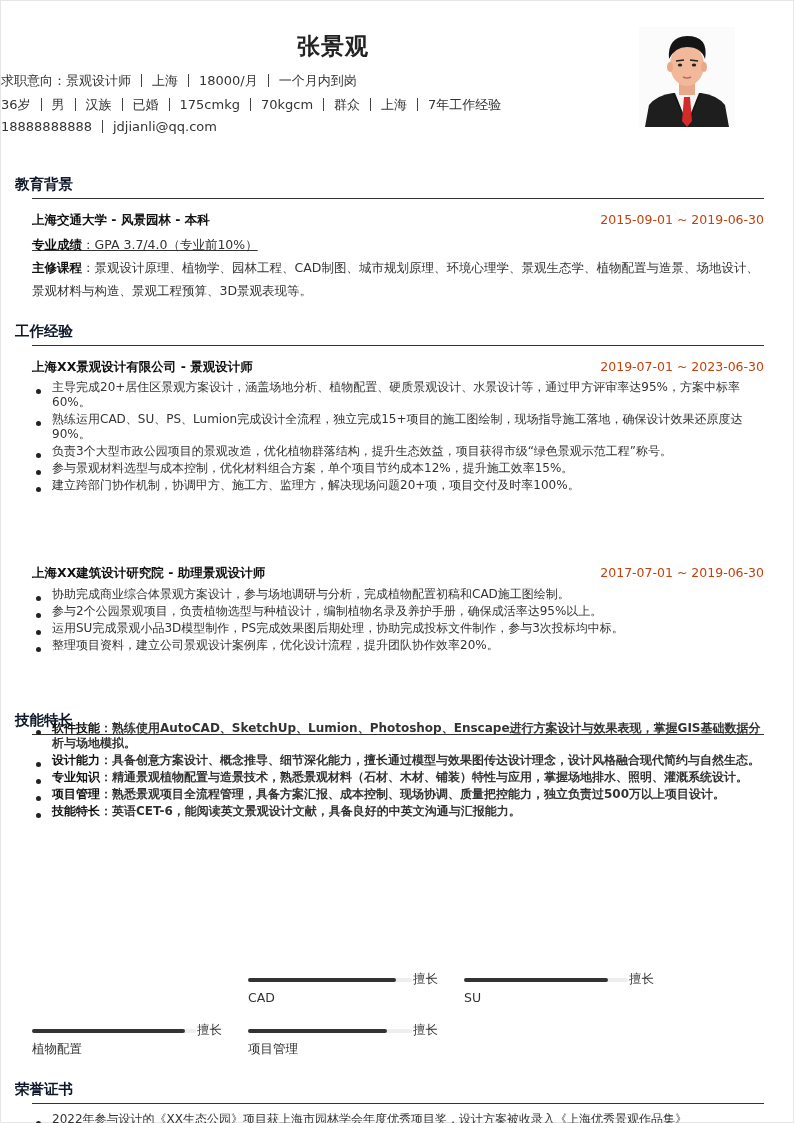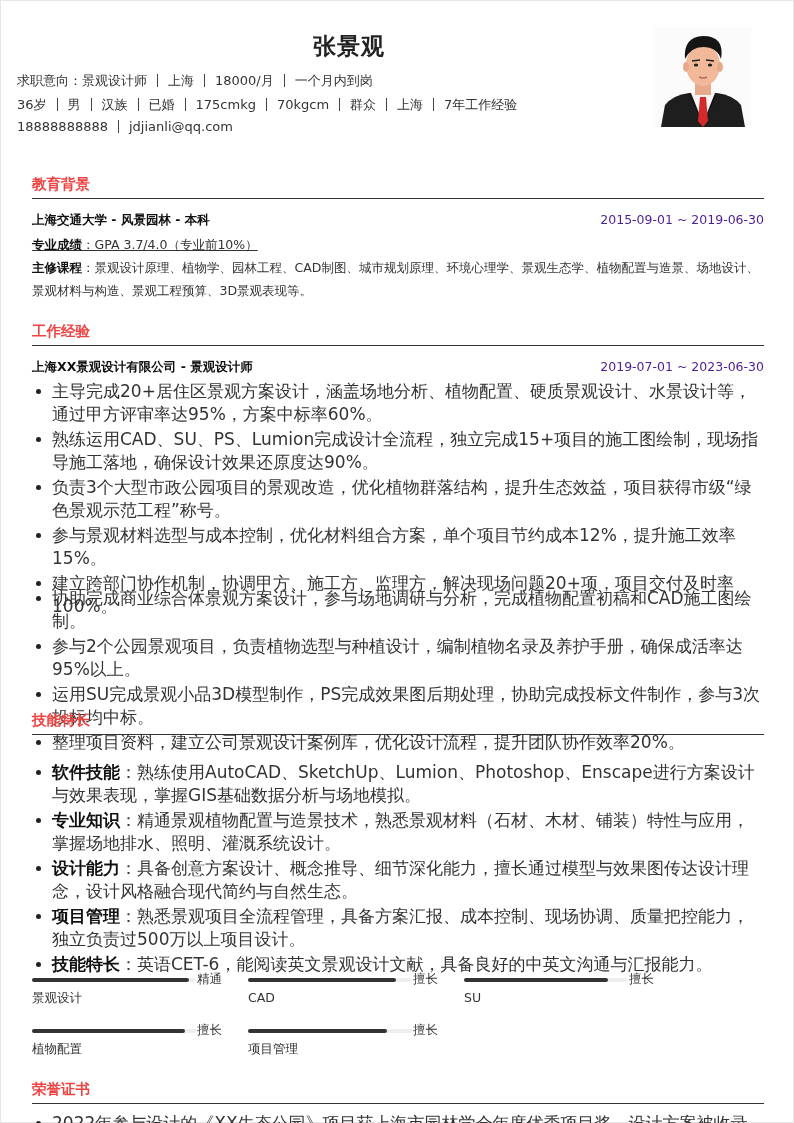--- a/index.html
+++ b/index.html
@@ -5,37 +5,37 @@
   html, body { margin: 0; padding: 0; }
   body {
     width: 794px; height: 1123px; overflow: hidden;
     background: #ffffff;
     font-family: "DejaVu Sans", "Liberation Sans", sans-serif;
     color: #222222;
     font-size: 12.5px;
     position: relative;
   }
   .page { position: absolute; left: 0; top: 0; width: 794px; height: 1123px; border: 1px solid #e6e6e6; box-sizing: border-box; }
-  .header { position: absolute; left: 16px; top: 0; width: 664px; height: 150px; }
+  .header { position: absolute; left: 0; top: 0; width: 664px; height: 150px; }
   .name { position: absolute; left: 0; width: 664px; top: 30px; text-align: center; font-size: 23px; font-weight: bold; letter-spacing: 1px; color: #222; }
   .info-line { position: absolute; left: 0; width: 664px; text-align: left; font-size: 13px; color: #333; }
   .info-line .sep { display: inline-block; width: 1px; height: 13px; background: #444; margin: 0 10px; vertical-align: -2px; }
   .line1 { top: 71px; }
   .line2 { top: 95px; }
   .line3 { top: 118px; }
   .photo { position: absolute; left: 638px; top: 26px; width: 96px; height: 100px; background: #fbfbfb; overflow: hidden; }
-  .section-title { position: absolute; left: 31px; font-size: 14.5px; font-weight: bold; color: #ef4444; font-family: Liberation Mono, monospace; }
+  .section-title { position: absolute; left: 14px; font-size: 14.5px; font-weight: bold; color: #0f172a; font-family: Liberation Mono, monospace; }
   .rule { position: absolute; left: 31px; width: 732px; height: 1px; background: #333; }
   .entry-head { position: absolute; left: 31px; width: 732px; font-size: 12.5px; }
   .entry-head .title { font-weight: bold; color: #111; }
-  .entry-head .date { position: absolute; right: 0; top: 0; color: #4c1d95; }
+  .entry-head .date { position: absolute; right: 0; top: 0; color: #c2410c; }
   .para { position: absolute; left: 31px; width: 732px; line-height: 23px; font-size: 12.5px; color: #333; }
   .para b { color: #111; }
   ul.bullets { position: absolute; left: 31px; width: 732px; margin: 0; padding: 0; list-style: none; }
-  ul.bullets li { position: relative; padding-left: 20px; line-height: 23px; font-size: 17px; color: #333; margin-bottom: 2px; }
+  ul.bullets li { position: relative; padding-left: 20px; line-height: 15px; font-size: 12px; color: #333; margin-bottom: 2px; }
   ul.bullets li::before { content: ""; position: absolute; left: 4px; top: 9px; width: 5px; height: 5px; border-radius: 50%; background: #222; }
   ul.bullets li b { color: #111; }
   .skill { position: absolute; width: 190px; height: 40px; }
   .skill .track { position: absolute; left: 0; top: 6px; width: 164px; height: 4px; background: #eeeeee; border-radius: 2px; }
   .skill .fill { position: absolute; left: 0; top: 0; height: 4px; background: #333333; border-radius: 2px; }
   .skill .level { position: absolute; right: 0; top: -1px; font-size: 12.5px; color: #333; }
   .skill .sname { position: absolute; left: 0; top: 18px; font-size: 12.5px; color: #333; }
 </style>
 </head>
 <body>
@@ -107,45 +107,42 @@
     <span class="date">2019-07-01 ~ 2023-06-30</span>
   </div>
   <ul class="bullets" style="top:379px;">
     <li>主导完成20+居住区景观方案设计，涵盖场地分析、植物配置、硬质景观设计、水景设计等，通过甲方评审率达95%，方案中标率60%。</li>
     <li>熟练运用CAD、SU、PS、Lumion完成设计全流程，独立完成15+项目的施工图绘制，现场指导施工落地，确保设计效果还原度达90%。</li>
     <li>负责3个大型市政公园项目的景观改造，优化植物群落结构，提升生态效益，项目获得市级“绿色景观示范工程”称号。</li>
     <li>参与景观材料选型与成本控制，优化材料组合方案，单个项目节约成本12%，提升施工效率15%。</li>
     <li>建立跨部门协作机制，协调甲方、施工方、监理方，解决现场问题20+项，项目交付及时率100%。</li>
   </ul>
 
+  <div class="entry-head" style="top:564px;">
+    <span class="title">上海XX建筑设计研究院 - 助理景观设计师</span>
+    <span class="date">2017-07-01 ~ 2019-06-30</span>
+  </div>
   <ul class="bullets" style="top:586px;">
     <li>协助完成商业综合体景观方案设计，参与场地调研与分析，完成植物配置初稿和CAD施工图绘制。</li>
     <li>参与2个公园景观项目，负责植物选型与种植设计，编制植物名录及养护手册，确保成活率达95%以上。</li>
     <li>运用SU完成景观小品3D模型制作，PS完成效果图后期处理，协助完成投标文件制作，参与3次投标均中标。</li>
     <li>整理项目资料，建立公司景观设计案例库，优化设计流程，提升团队协作效率20%。</li>
   </ul>
 
   <div class="section-title" style="top:710px;">技能特长</div>
   <div class="rule" style="top:733px;"></div>
 
-  <ul class="bullets" style="top:760px;">
+  <ul class="bullets" style="top:720px;font-weight:bold;">
     <li><b>软件技能</b><span>：熟练使用AutoCAD、SketchUp、Lumion、Photoshop、Enscape进行方案设计与效果表现，掌握GIS基础数据分析与场地模拟。</span></li>
+    <li><b>设计能力</b><span>：具备创意方案设计、概念推导、细节深化能力，擅长通过模型与效果图传达设计理念，设计风格融合现代简约与自然生态。</span></li>
     <li><b>专业知识</b><span>：精通景观植物配置与造景技术，熟悉景观材料（石材、木材、铺装）特性与应用，掌握场地排水、照明、灌溉系统设计。</span></li>
-    <li><b>设计能力</b><span>：具备创意方案设计、概念推导、细节深化能力，擅长通过模型与效果图传达设计理念，设计风格融合现代简约与自然生态。</span></li>
     <li><b>项目管理</b><span>：熟悉景观项目全流程管理，具备方案汇报、成本控制、现场协调、质量把控能力，独立负责过500万以上项目设计。</span></li>
     <li><b>技能特长</b><span>：英语CET-6，能阅读英文景观设计文献，具备良好的中英文沟通与汇报能力。</span></li>
   </ul>
 
-  <div class="skill" style="left:31px; top:971px;">
-    <div class="track">
-        <div class="fill" style="width: 96%;"></div>
-      </div>
-    <span class="level">精通</span>
-    <span class="sname">景观设计</span>
-  </div>
   <div class="skill" style="left:247px; top:971px;">
     <div class="track">
         <div class="fill" style="width: 90%;"></div>
       </div>
     <span class="level">擅长</span>
     <span class="sname">CAD</span>
   </div>
   <div class="skill" style="left:463px; top:971px;">
     <div class="track">
         <div class="fill" style="width: 88%;"></div>

